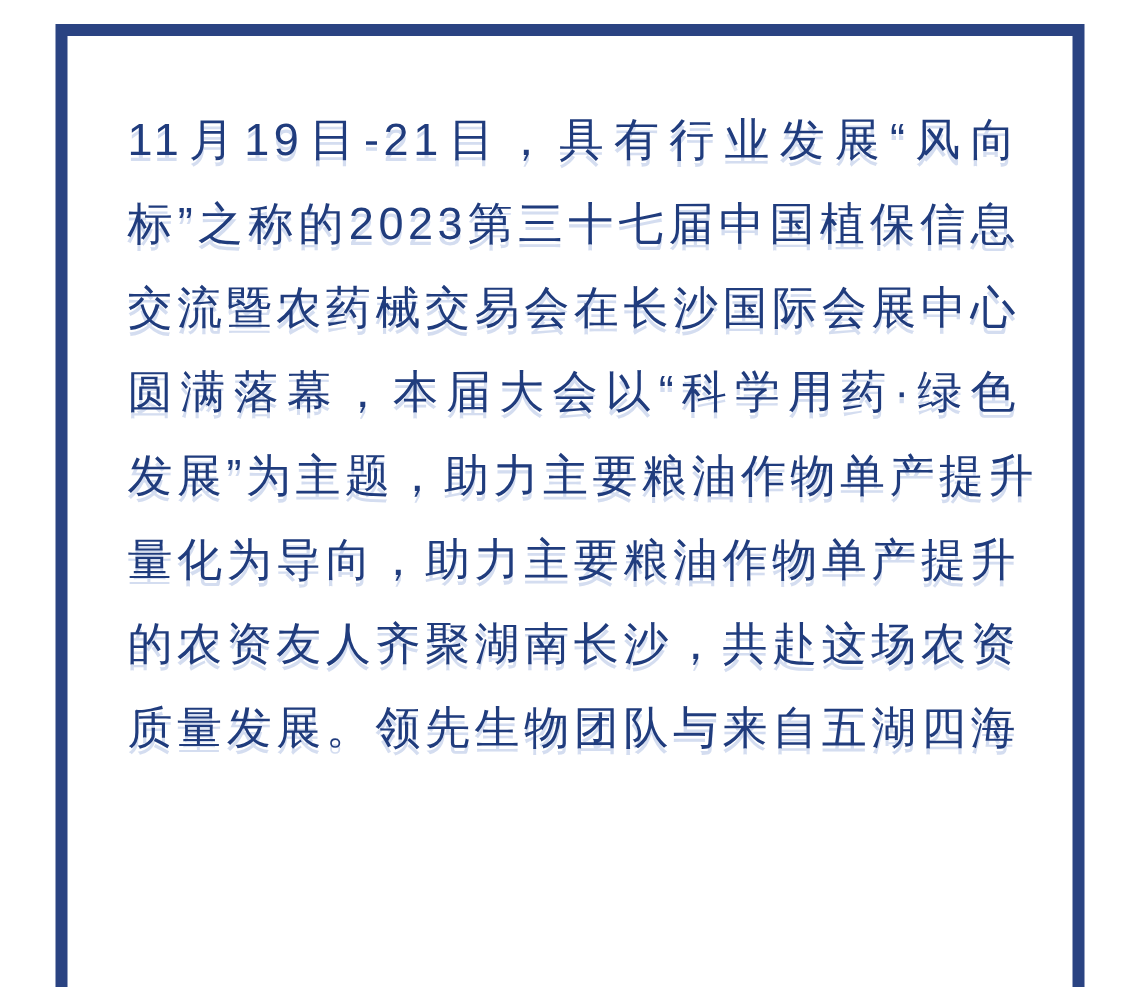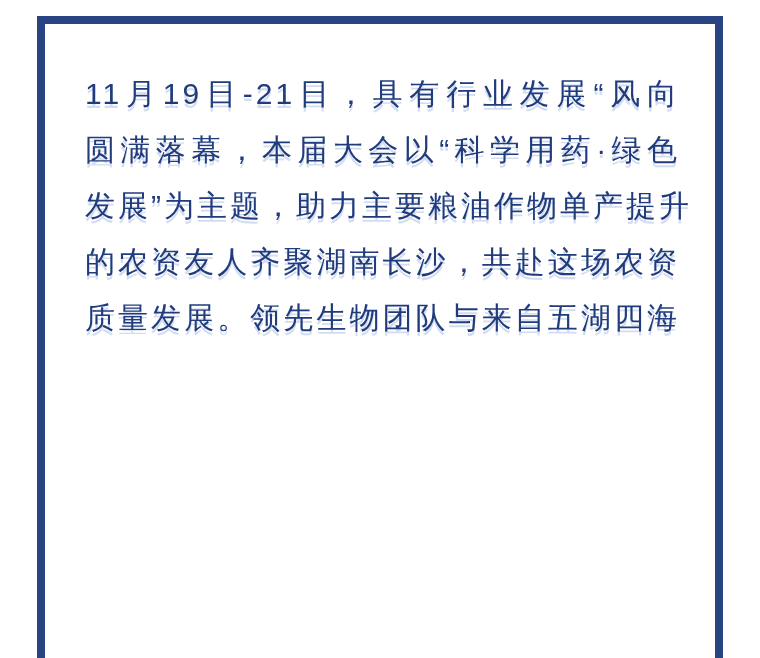--- a/index.html
+++ b/index.html
@@ -56,19 +56,22 @@
     -moz-text-align-last: left;
   }
 </style>
 </head>
 <body>
 
 <div class="page">
   <div class="frame">
     <div class="text">
       <div class="line">11月19日-21日，具有行业发展“风向</div>
+      <div class="line">标”之称的2023第三十七届中国植保信息</div>
+      <div class="line">交流暨农药械交易会在长沙国际会展中心</div>
       <div class="line">圆满落幕，本届大会以“科学用药·绿色</div>
       <div class="line">发展”为主题，助力主要粮油作物单产提升</div>
+      <div class="line">量化为导向，助力主要粮油作物单产提升</div>
       <div class="line">的农资友人齐聚湖南长沙，共赴这场农资</div>
       <div class="line">质量发展。领先生物团队与来自五湖四海</div>
     </div>
   </div>
 </div>
 
 </body></html>

